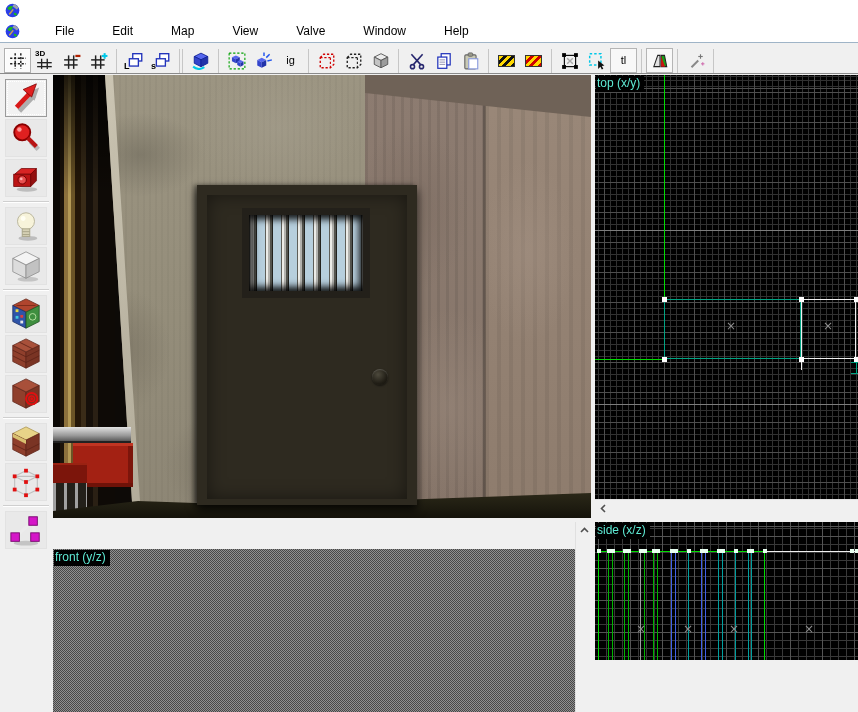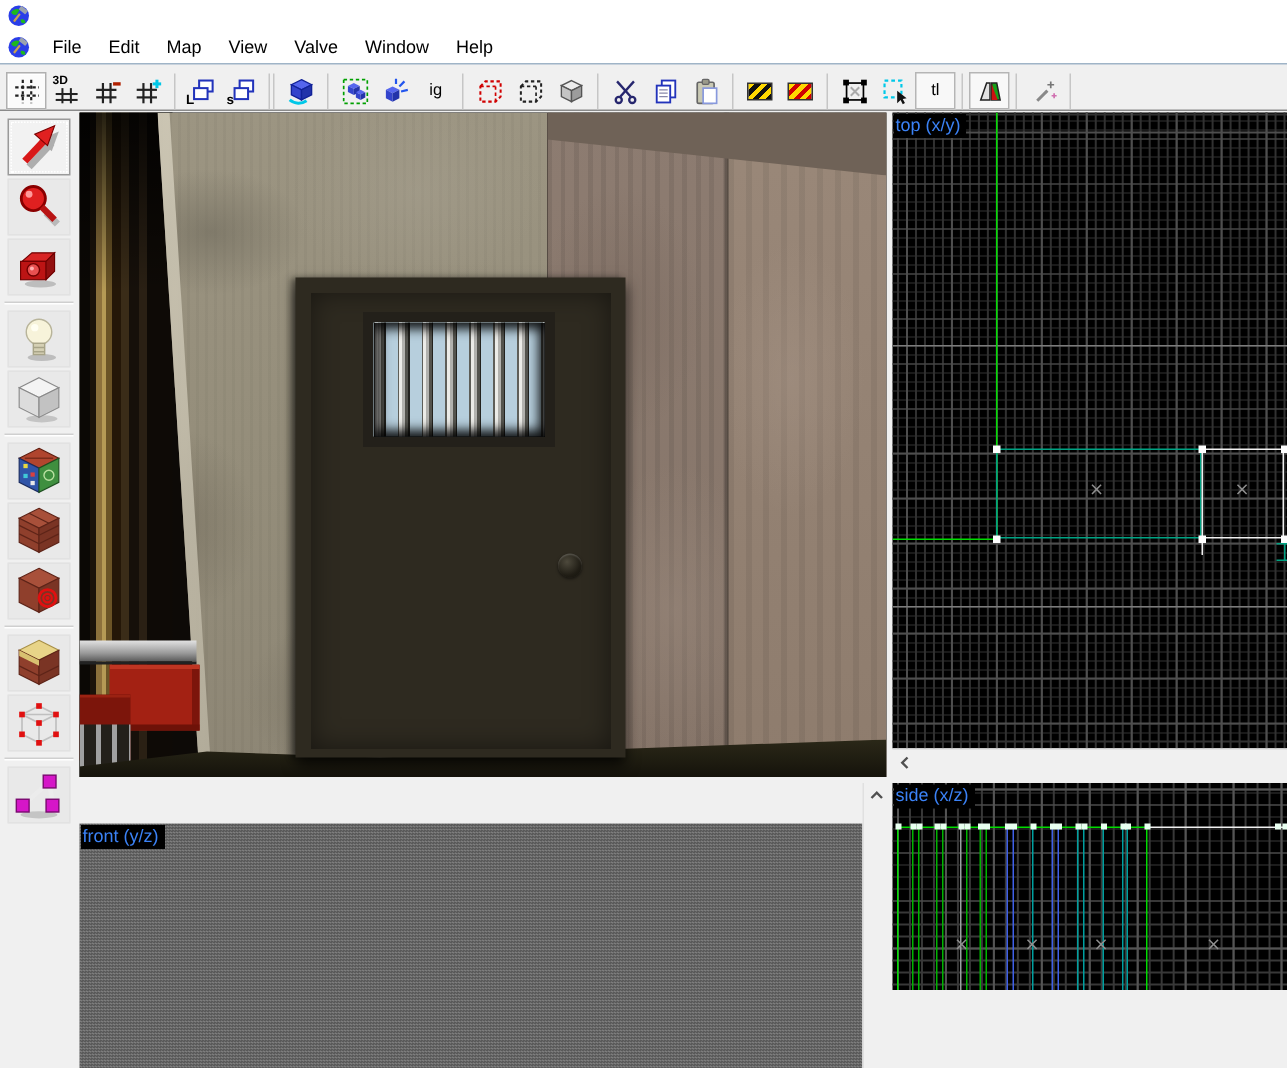--- a/index.html
+++ b/index.html
@@ -8,21 +8,21 @@
     position: relative; width: 858px; height: 712px; overflow: hidden;
     background:#f0f0f0; font-family:"Liberation Sans", sans-serif; font-size:12px; color:#000;
   }
   
   .titlebar { position:absolute; left:0; top:0; width:858px; height:20px; background:#fff;
     display:flex; align-items:center; gap:6px; padding-left:5px; }
   .titlebar .ttl { font-size:12px; }
   .appicon { width:15px; height:15px; flex:0 0 auto; }
   
   .menubar { position:absolute; left:0; top:20px; width:858px; height:22px; background:#fff;
-    display:flex; align-items:center; padding-left:5px; }
+    display:flex; align-items:center; padding-left:5px;gap:20px; }
   .menubar .appicon { margin-right:6px; }
   .menu-item { padding:3px 9px; cursor:default; }
   
   .toolbar { position:absolute; left:0; top:42px; width:858px; height:32px; background:#f0f0f0;
     border-top:1px solid #9fb4c7; border-bottom:1px solid #8a8a8a;
     display:flex; align-items:flex-end; padding-left:4px; }
   .tb { position:relative; width:27px; height:25px; display:flex; align-items:center; justify-content:center;
     background:transparent; border:1px solid transparent; }
   .tb svg { width:18px; height:18px; }
   .tb.pressed { background:#fbfbfb; border:1px solid #b0b0b0; box-shadow: inset 1px 1px 0 #fff; }
@@ -39,21 +39,21 @@
   .sidebar { position:absolute; left:0; top:74px; width:52px; height:638px; background:#f0f0f0;
     display:flex; flex-direction:column; align-items:center; padding-top:4px; }
   .tool { width:42px; height:38px; margin:1px 0; background:#e9e9e9; border:1px solid #e2e2e2;
     display:flex; align-items:center; justify-content:center; }
   .tool svg { width:34px; height:34px; }
   .tool.active { background:#f2f2f2; border:1px solid #9a9a9a; outline:1px dotted #fff; outline-offset:-3px; }
   .tgrp-sep { width:46px; height:2px; margin:3px 0;
     border-top:1px solid #cfcfcf; border-bottom:1px solid #ffffff; }
   
   .vp { position:absolute; background:#000; overflow:hidden; }
-  .vp-label { position:absolute; left:1px; top:1px; z-index:9; background:#000; color:#3b82f6;
+  .vp-label { position:absolute; left:1px; top:1px; z-index:9; background:#000; color:#5eead4;
     padding:0 4px 1px 1px; line-height:15px; font-size:12px; }
   #vp-cam   { left:53px;  top:75px;  width:538px; height:443px; background:#0d0a07; }
   #vp-top   { left:595px; top:75px;  width:263px; height:424px;
     background-color:#000;
     background-image:
       repeating-linear-gradient(0deg,#4e4e4e 0 1px,transparent 1px 30px),
       repeating-linear-gradient(90deg,#4e4e4e 0 1px,transparent 1px 30px),
       repeating-linear-gradient(0deg,#313131 0 1px,transparent 1px 6px),
       repeating-linear-gradient(90deg,#313131 0 1px,transparent 1px 6px);
     background-position:9px 14px,9px 14px,3px 2px,3px 2px; }

